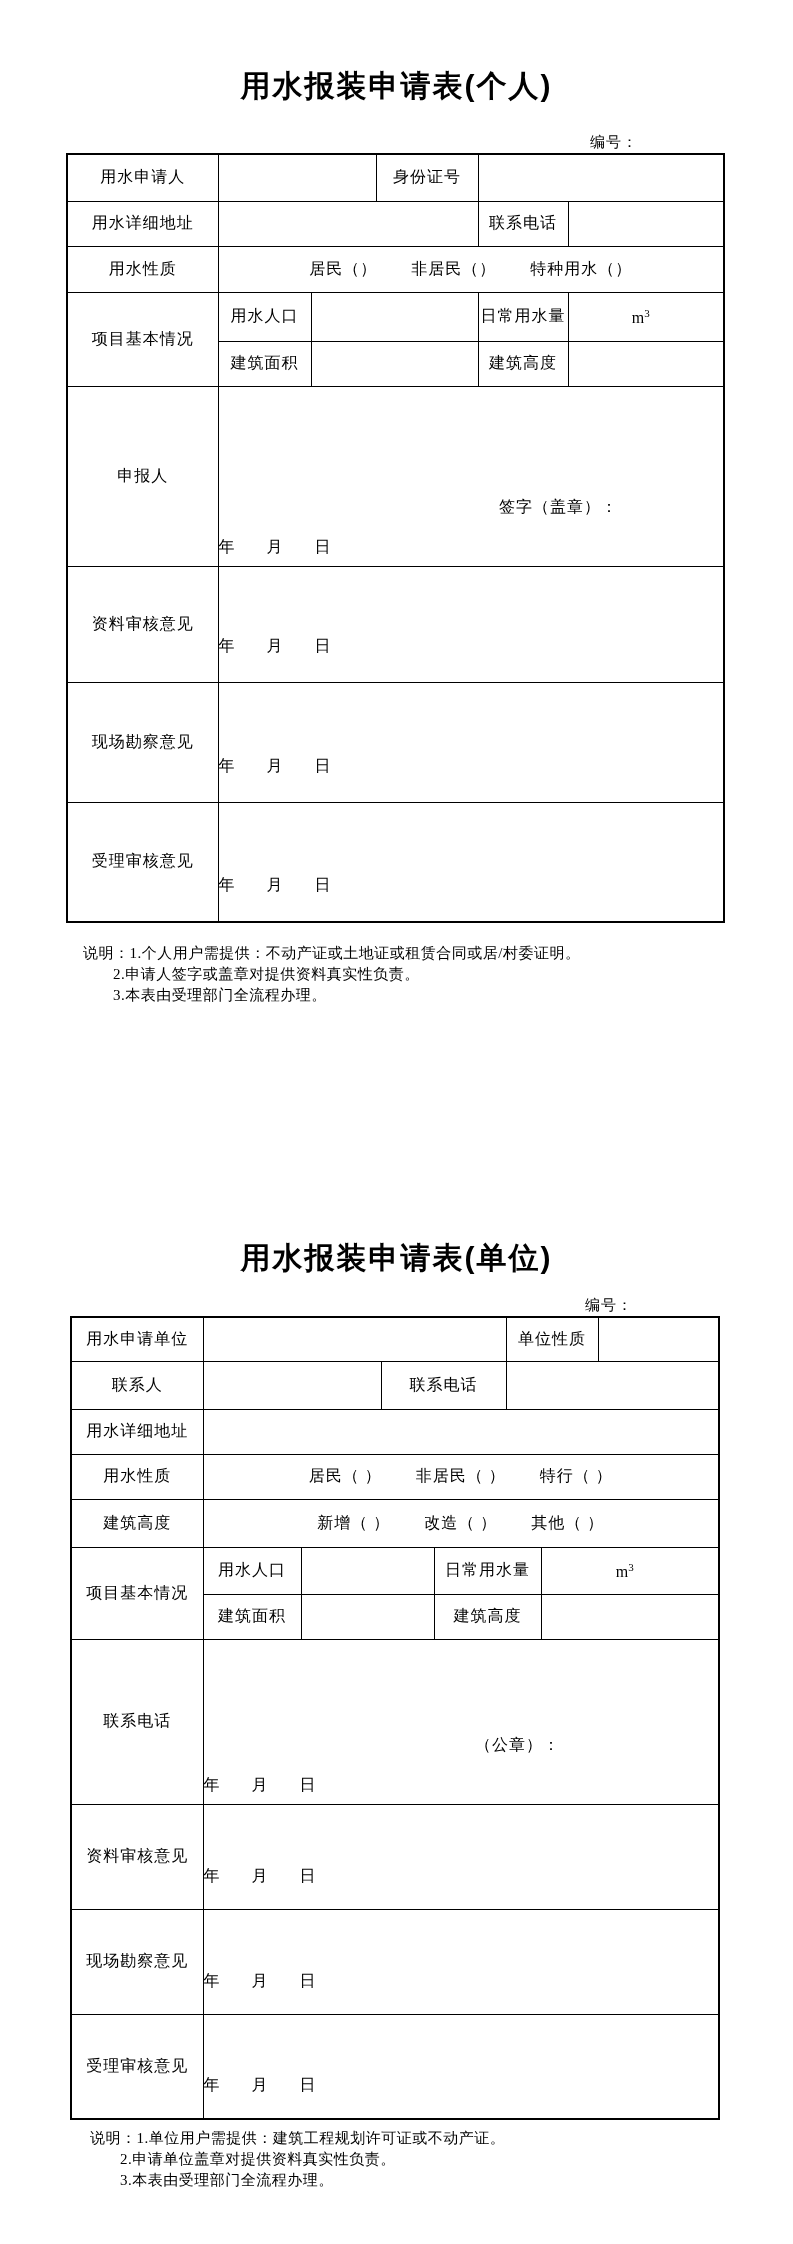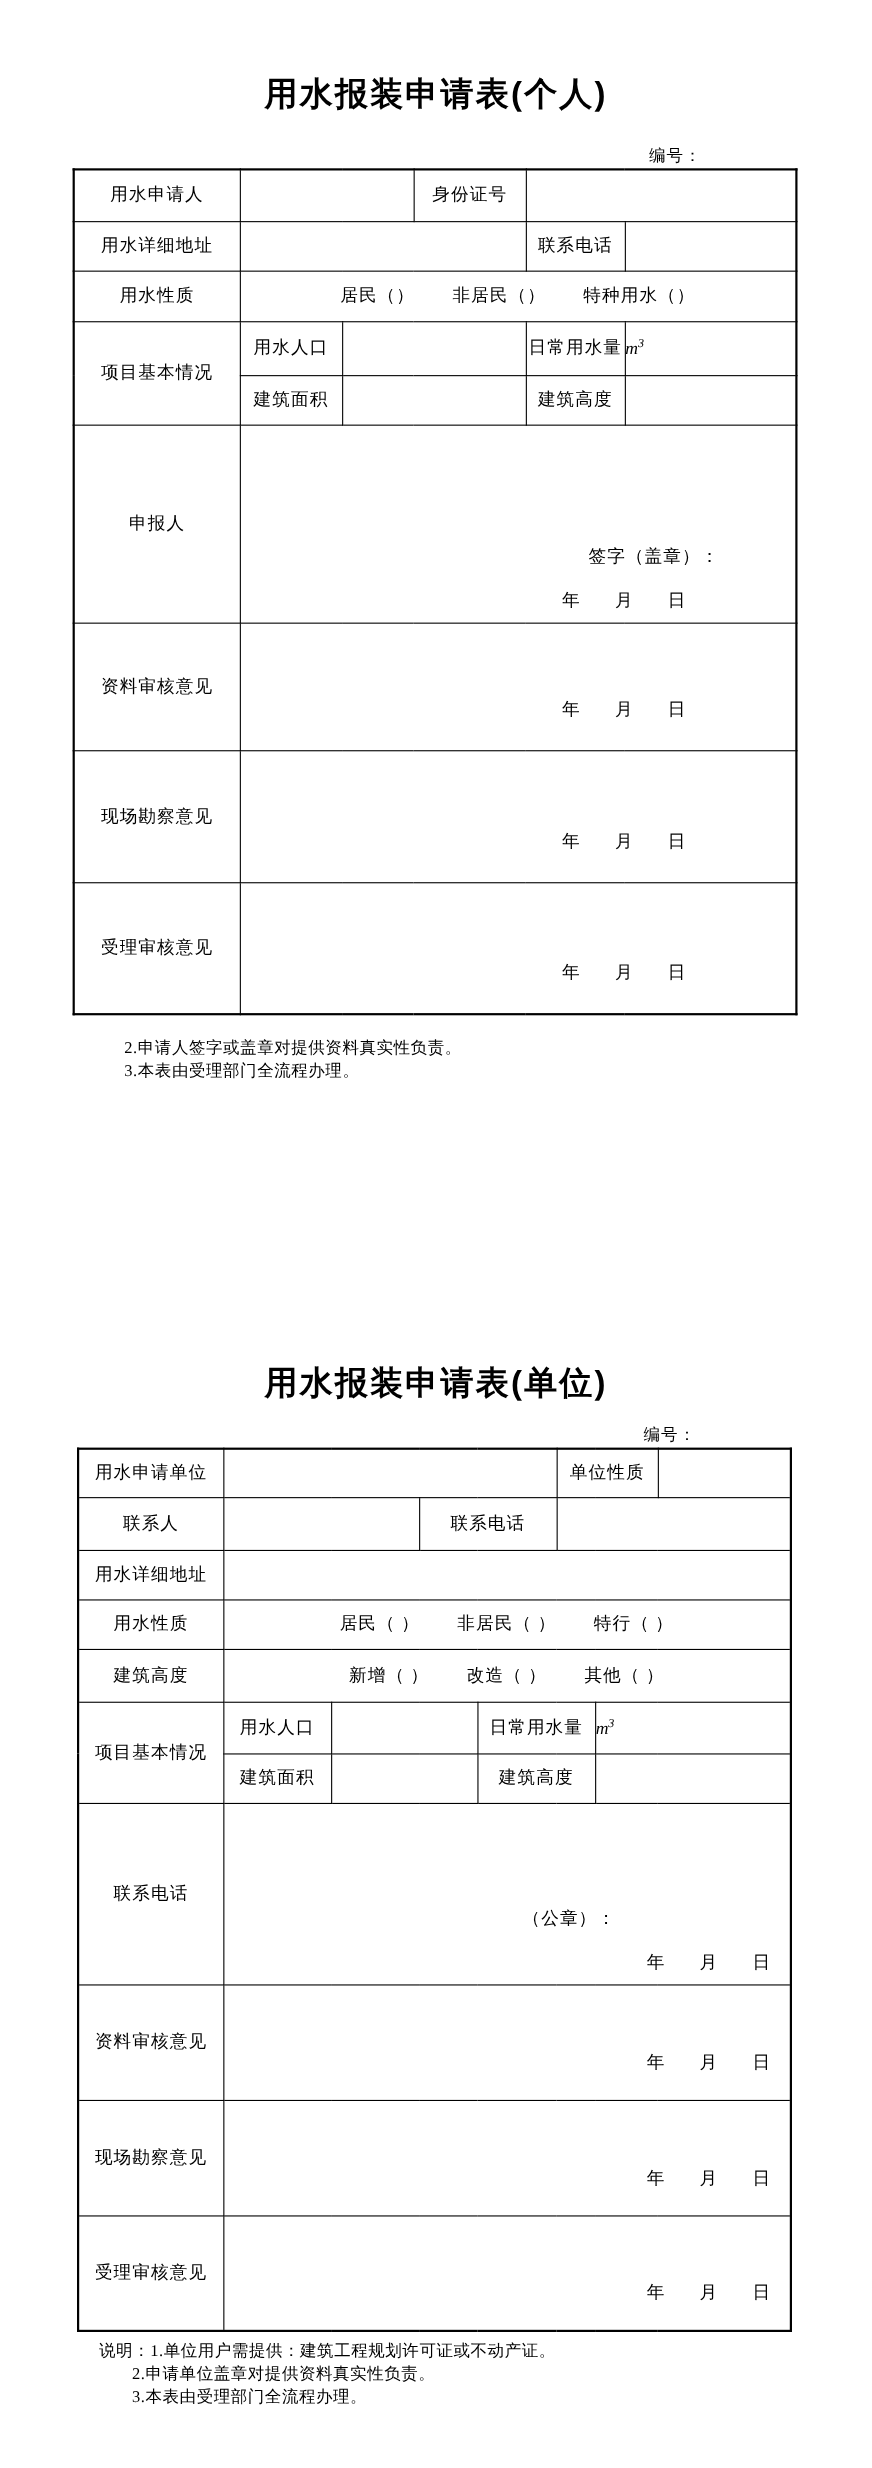--- a/index.html
+++ b/index.html
@@ -20,26 +20,26 @@
     padding-right:85px;letter-spacing:1px;
   }
   #form-individual .serial{width:657px;margin:26px 0 0 66px;}
   #form-unit .serial{width:648px;margin:17px 0 0 70px;}
   table{border-collapse:collapse;table-layout:fixed;border:2.5px solid #000;}
   #form-individual table{width:657px;margin-left:66px;}
   #form-unit table{width:648px;margin-left:70px;}
   td{border:1.5px solid #000;font-size:16px;padding:0;overflow:hidden;}
   td.lab{text-align:center;vertical-align:middle;letter-spacing:1px;}
   td.opts{text-align:center;vertical-align:middle;letter-spacing:1px;}
-  td.unit-cell{text-align:left;vertical-align:middle;padding-right:10px;font-style:italic;}
+  td.unit-cell{text-align:center;vertical-align:middle;padding-right:10px;}
   td.bottom{vertical-align:bottom;}
   .sign-line,.seal-line{text-align:right;font-size:16px;line-height:22px;margin-bottom:18px;letter-spacing:1px;}
-  .sign-line{padding-right:69px;}
+  .sign-line{padding-right:105px;}
   .seal-line{padding-right:158px;}
-  .date-line{text-align:right;font-size:16px;line-height:22px;}
+  .date-line{font-size:16px;line-height:22px;}
   #form-individual .date-line{padding-right:100px;}
   #form-unit .date-line{padding-right:18px;}
   td.declare-cell{padding-bottom:8px;}
   #form-individual td.opinion-cell{padding-bottom:25px;}
   #form-unit td.opinion-cell{padding-bottom:22px;}
   sup{font-size:11px;}
   .notes{font-size:15px;line-height:21px;letter-spacing:0.5px;}
   #form-individual .notes{margin:20px 0 0 83px;}
   #form-unit .notes{margin:8px 0 0 90px;}
   .notes .line{white-space:pre;}
@@ -113,20 +113,21 @@
     <tr style="height:120px">
       <td class="lab">受理审核意见</td>
       <td colspan="5" class="bottom opinion-cell">
         <div class="date-line">年　　月　　日</div>
       </td>
     </tr>
   </tbody>
     </table>
 
   <div class="notes">
+    <div class="line">说明：1.个人用户需提供：不动产证或土地证或租赁合同或居/村委证明。</div>
     <div class="line indent">2.申请人签字或盖章对提供资料真实性负责。</div>
     <div class="line indent">3.本表由受理部门全流程办理。</div>
   </div>
 </div>
 
 <div class="form" id="form-unit">
   <div class="title">用水报装申请表(单位)</div>
   <div class="serial">编号：</div>
 
   <table>

